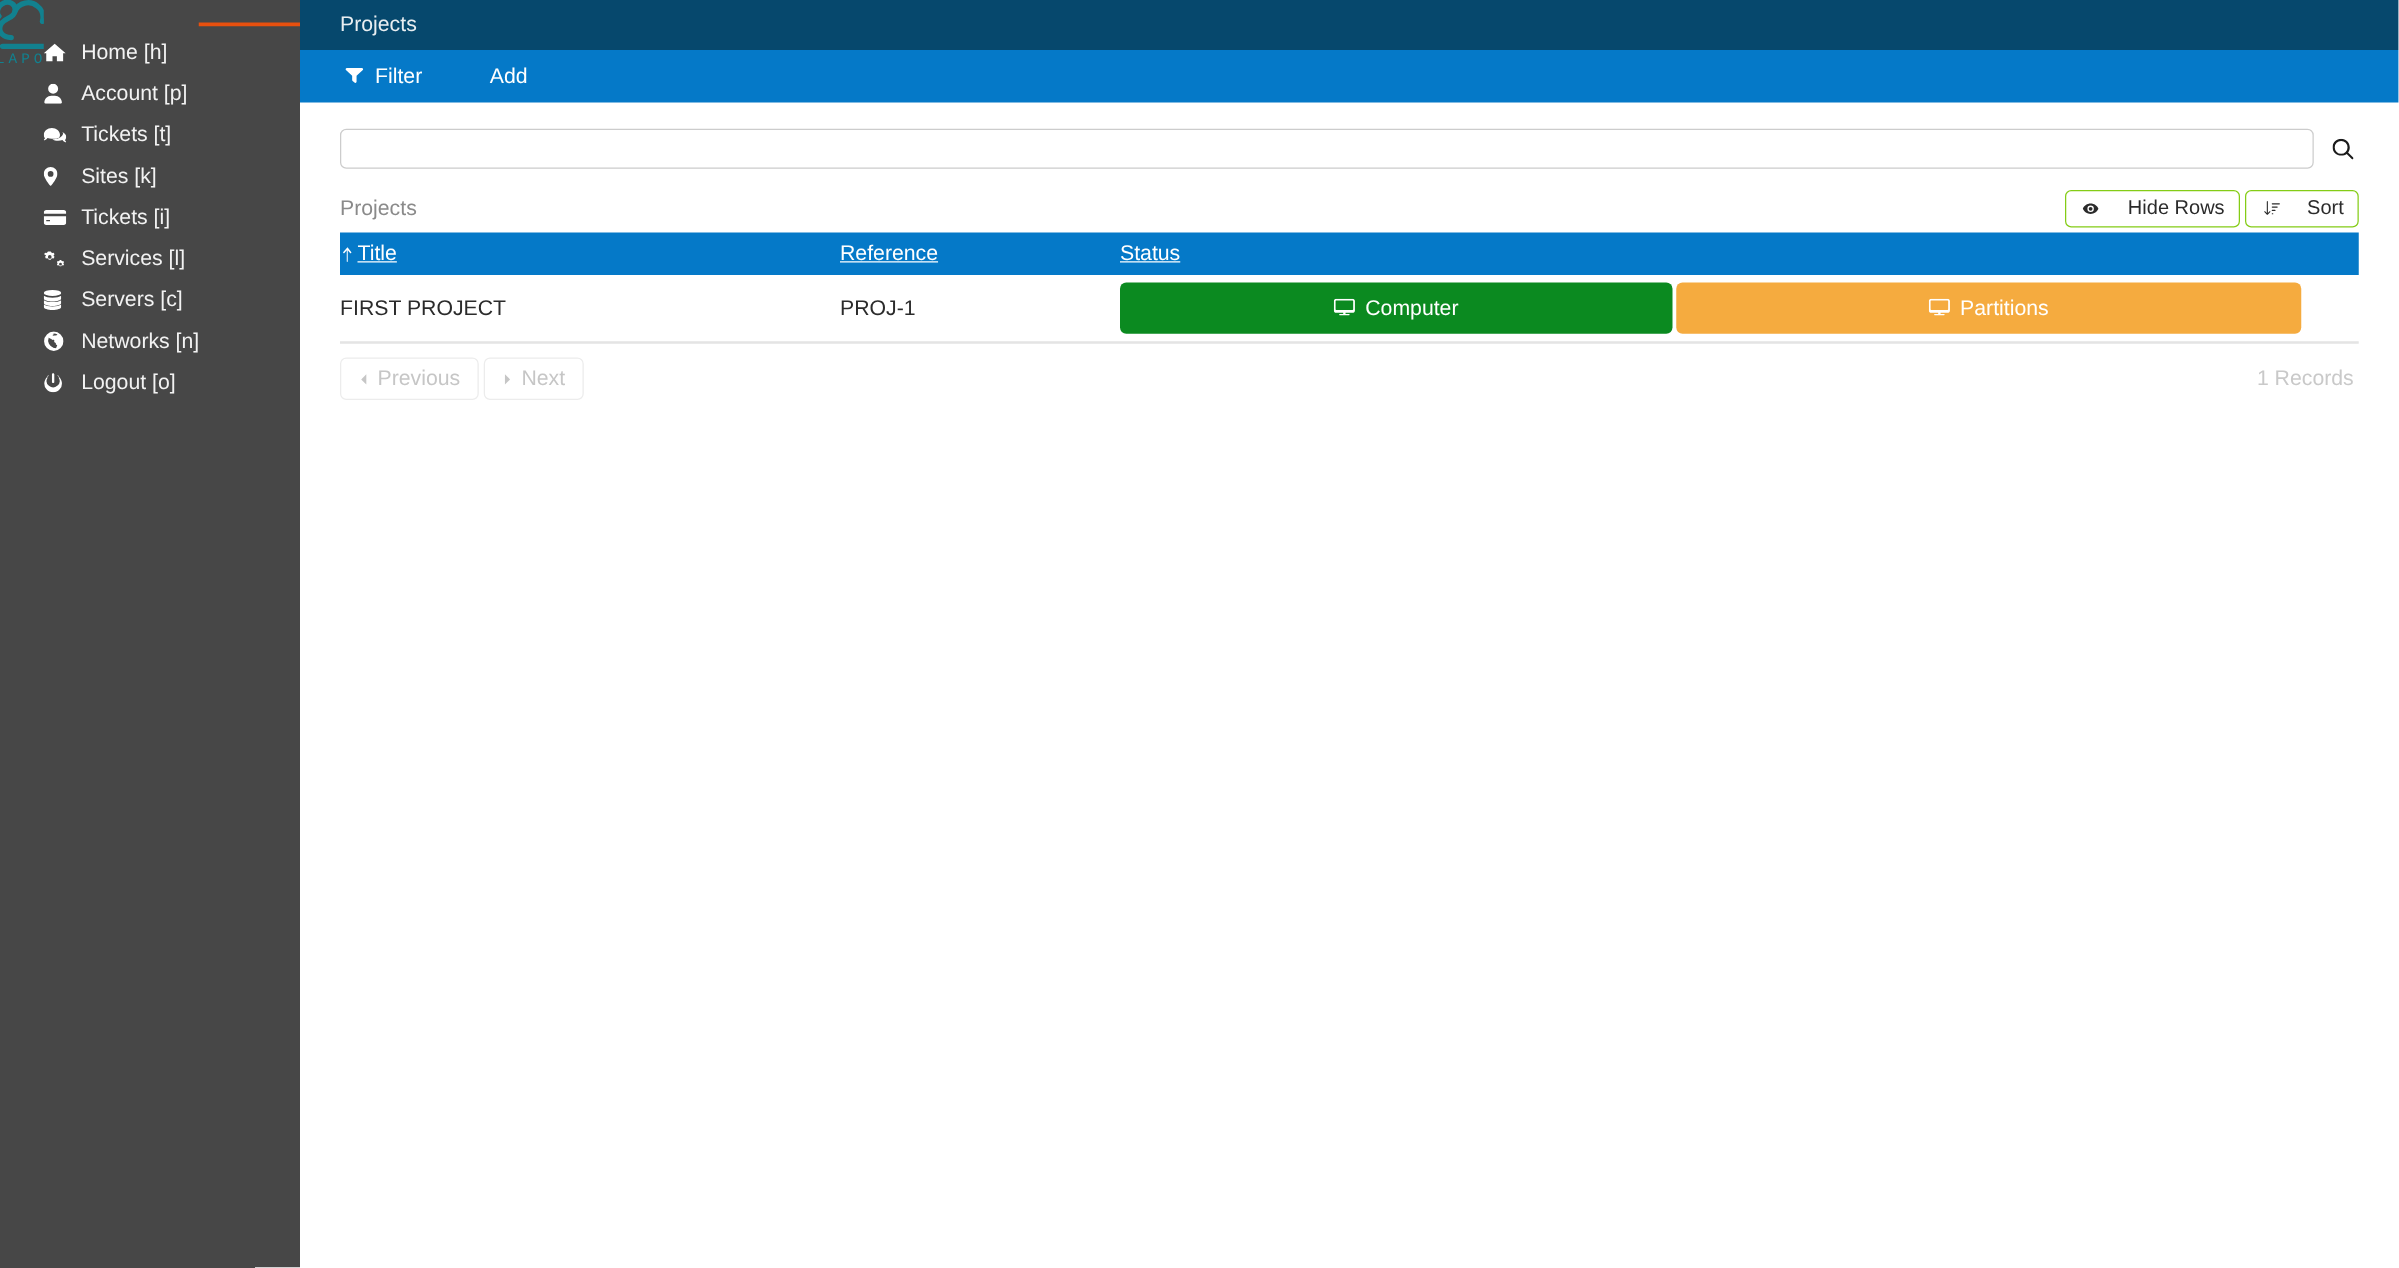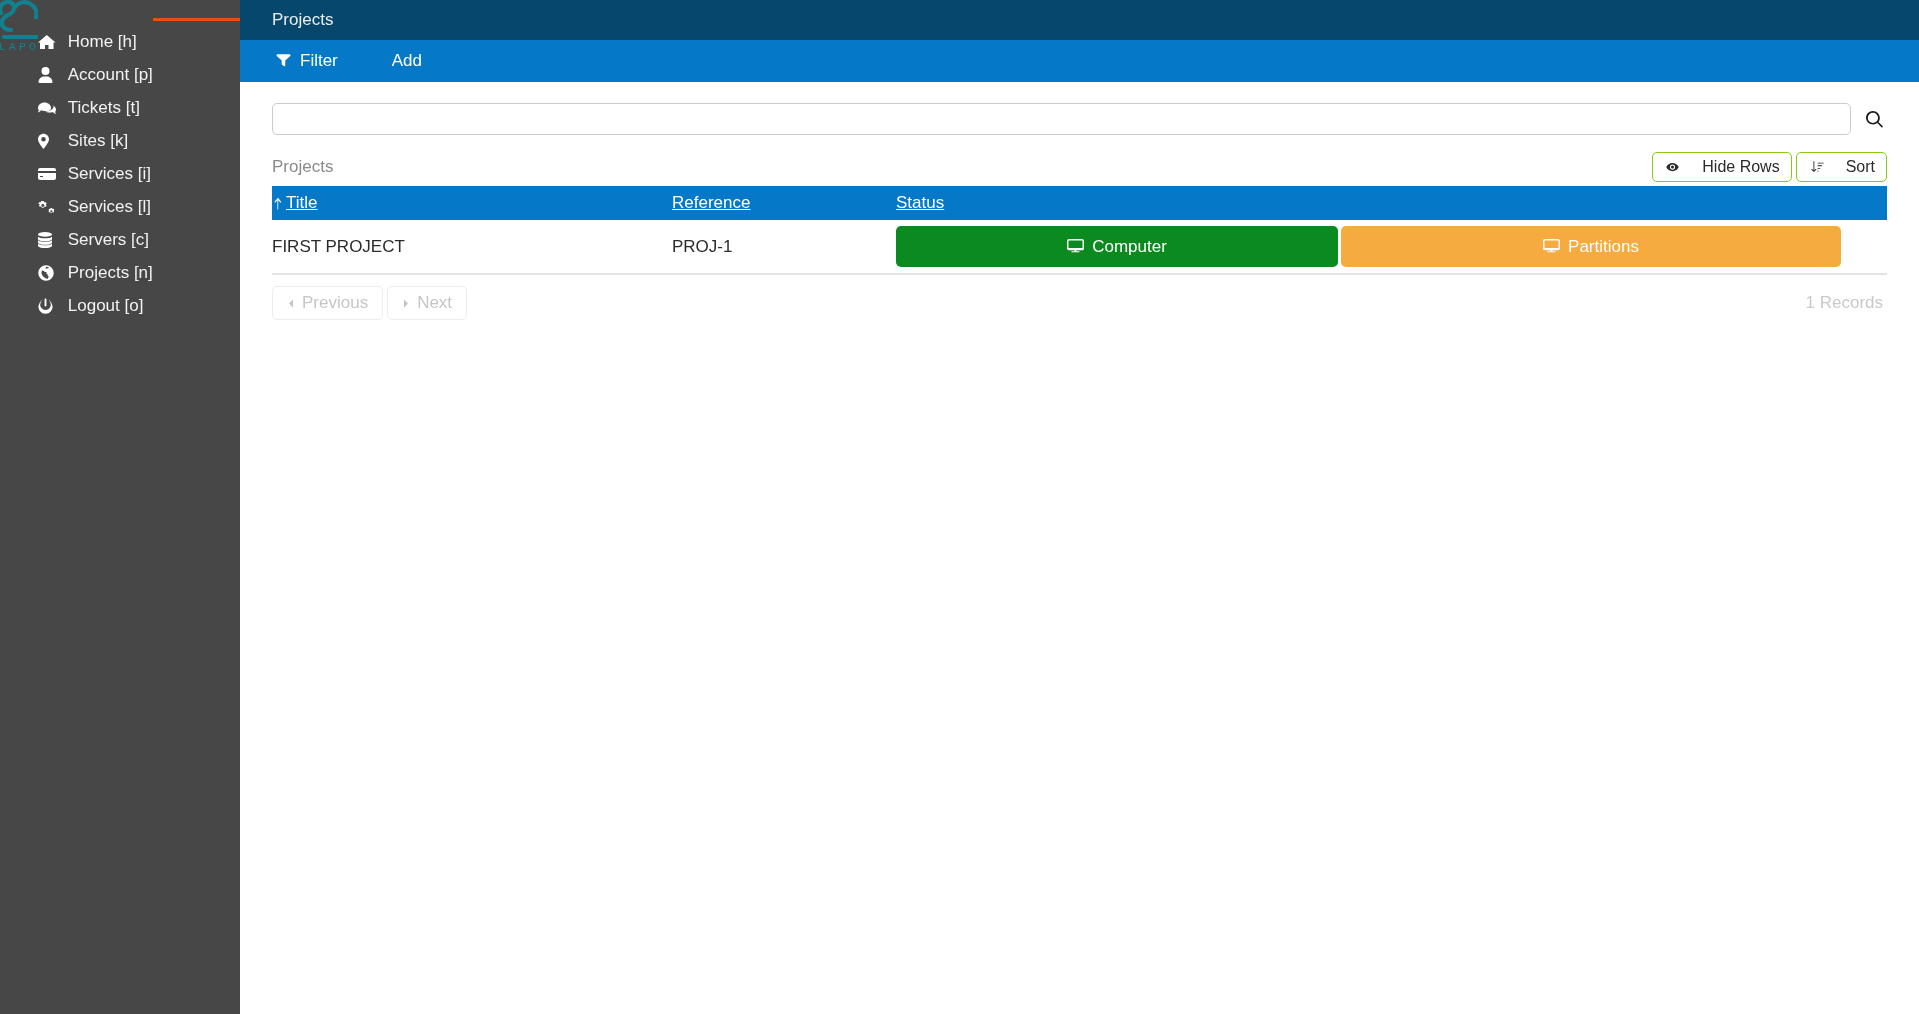--- a/index.html
+++ b/index.html
@@ -306,21 +306,21 @@
         <span class="nav-label">Sites [k]</span>
       </a>
 
 
       <a class="nav-item">
         <span class="nav-icon">
           <svg width="18" height="16" viewBox="0 0 576 512">
               <path d="M0 128c0-35 29-64 64-64h448c35 0 64 29 64 64v32H0v-32zM0 224h576v160c0 35-29 64-64 64H64c-35 0-64-29-64-64V224zm64 96v32h96v-32H64z"></path>
             </svg>
         </span>
-        <span class="nav-label">Services [i]</span>
+        <span class="nav-label">Tickets [i]</span>
       </a>
 
       <a class="nav-item">
         <span class="nav-icon">
           <svg width="19" height="16" viewBox="0 0 640 512">
               <path d="M188 58l18 32c9 2 17 6 24 11l35-8 26 45-24 26c1 5 1 10 0 15l24 26-26 45-35-8c-7 5-15 9-24 11l-18 32h-52l-18-32c-9-2-17-6-24-11l-35 8-26-45 24-26c-1-5-1-10 0-15L9 138l26-45 35 8c7-5 15-9 24-11l18-32h76zm-26 98a50 50 0 1 0 0 100 50 50 0 1 0 0-100z"></path>
               <path d="M470 290l13 24c7 1 13 4 18 8l26-6 20 34-18 20c1 4 1 8 0 11l18 20-20 34-26-6c-5 4-11 7-18 8l-13 24h-39l-13-24c-7-1-13-4-18-8l-26 6-20-34 18-20c-1-3-1-7 0-11l-18-20 20-34 26 6c5-4 11-7 18-8l13-24h39zm-19 74a38 38 0 1 0 0 76 38 38 0 1 0 0-76z"></path>
             </svg>
         </span>
         <span class="nav-label">Services [l]</span>
@@ -337,21 +337,21 @@
         </span>
         <span class="nav-label">Servers [c]</span>
       </a>
 
       <a class="nav-item">
         <span class="nav-icon">
           <svg width="16" height="16" viewBox="0 0 496 512">
               <path d="M248 8a248 248 0 1 0 0 496 248 248 0 1 0 0-496zm0 48c35 0 68 10 96 27-13 6-14 27-31 22-17-5-29 14-42 6-14-8-25 7-39 3-8-2-13-10-11-18 3-13 22-8 28-18 5-9-5-19-14-22 4 0 9 0 13 0zM120 160c16 14 32 34 53 30 20-4 22 24 39 30 16 6 35-7 48 8 11 13-4 30 0 46 4 19 27 12 38 24 10 11-2 30 6 43 6 10 20 8 28 16 8 9 0 24-8 31-14 12-6 35-18 48-18-5-36-8-56-8a200 200 0 0 1-130-268z"></path>
             </svg>
         </span>
-        <span class="nav-label">Projects [n]</span>
+        <span class="nav-label">Networks [n]</span>
       </a>
 
       <a class="nav-item">
         <span class="nav-icon">
           <svg width="15" height="16" viewBox="0 0 512 512">
               <path d="M256 0c-18 0-32 14-32 32v208c0 18 14 32 32 32s32-14 32-32V32c0-18-14-32-32-32zM143 71c-14-11-35-8-45 7-10 14-7 34 7 45A176 176 0 1 0 407 123c14-11 17-31 7-45-10-15-31-18-45-7a240 240 0 1 1-226 0z"></path>
             </svg>
         </span>
         <span class="nav-label">Logout [o]</span>
       </a>

